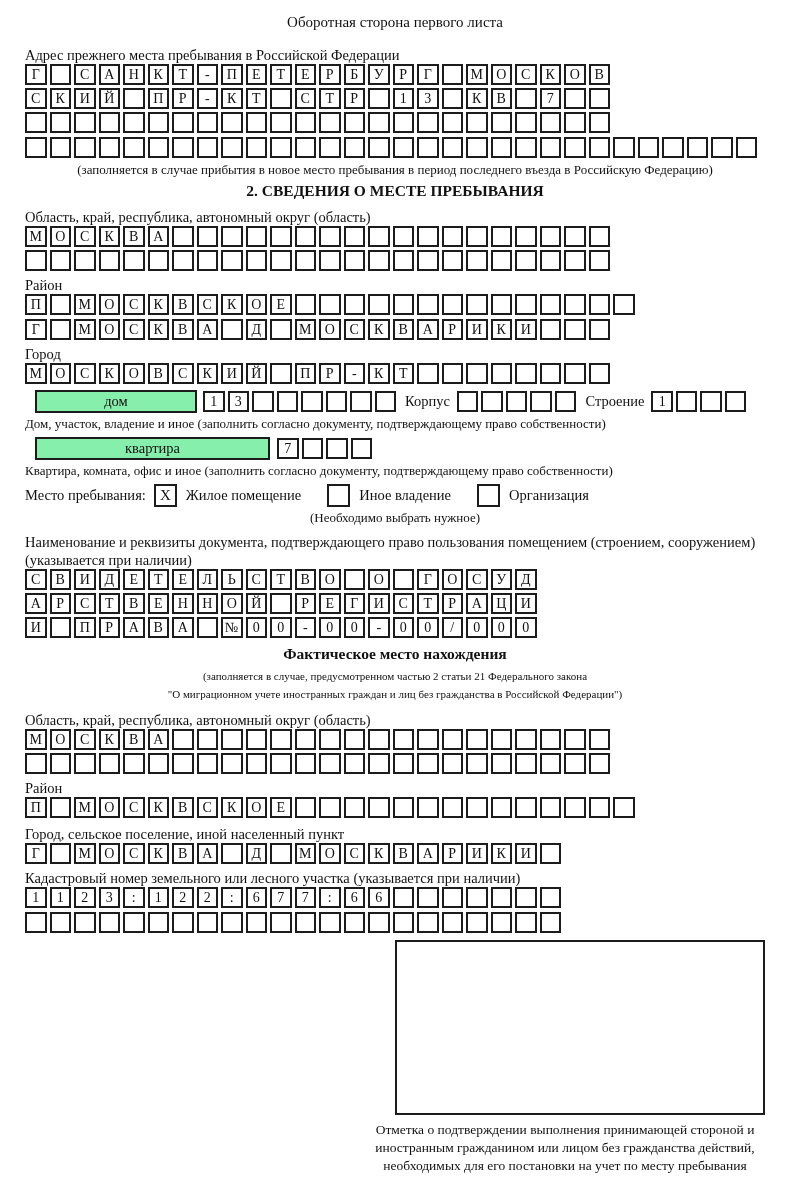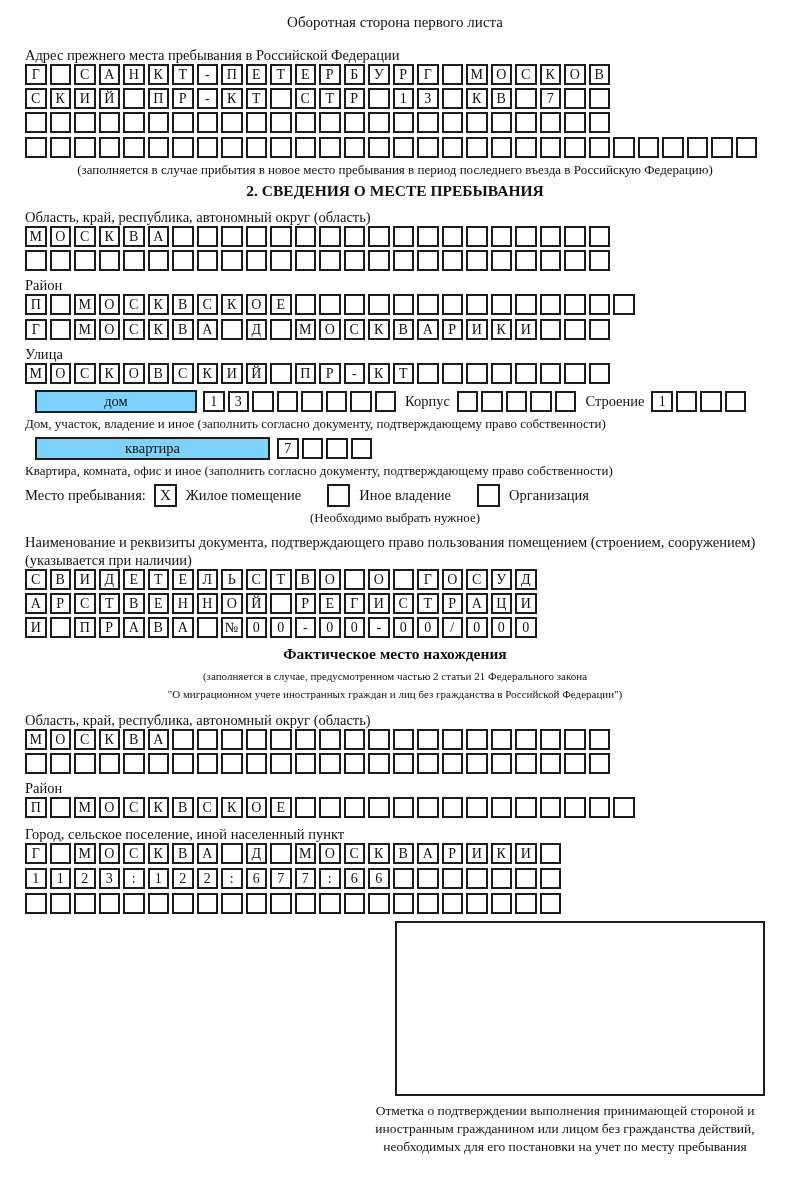--- a/index.html
+++ b/index.html
@@ -19,21 +19,21 @@
 
   .fullrow{margin:4px 0 4px 0;}
   .cap{font-size:13px;line-height:16px;margin-bottom:4px;}
   .cap.center{text-align:center;}
   .cap.left{text-align:left;margin-bottom:5px;}
   .sect-title{text-align:center;font-weight:bold;font-size:15.5px;margin:4px 0 7px 0;}
 
   .inline-row{display:flex;align-items:center;margin:0 0 3px 10px;}
   .widebox{border:2px solid #1c1c1c;height:23px;box-sizing:border-box;
            display:flex;align-items:center;justify-content:center;
-           font-size:14.5px;flex:none;background:#7dd3fc;}
+           font-size:14.5px;flex:none;background:#86efac;}
   .w160{width:162px;margin-right:6px;}
   .w235{width:235px;margin-right:7px;}
   .ilabel{font-size:14.5px;padding:0 7px 0 9px;flex:none;}
 
   .stay-row{display:flex;align-items:center;font-size:14.5px;margin:2px 0 3px 0;}
   .checkbox{width:23px;height:23px;border:2px solid #1c1c1c;box-sizing:border-box;
             display:flex;align-items:center;justify-content:center;
             font-size:15px;flex:none;margin:0 9px 0 8px;background:#fff;}
   .opt{flex:none;}
   .opt.sp{margin-right:18px;}
@@ -285,21 +285,21 @@
         <span class="cell">И</span>
         <span class="cell">К</span>
         <span class="cell">И</span>
         <span class="cell"></span>
         <span class="cell"></span>
         <span class="cell"></span>
       </div>
   </div>
 
   <div class="field" style="margin-bottom:6px;">
-    <div class="flabel">Улица</div>
+    <div class="flabel">Город</div>
     <div class="cells">
         <span class="cell">М</span>
         <span class="cell">О</span>
         <span class="cell">С</span>
         <span class="cell">К</span>
         <span class="cell">О</span>
         <span class="cell">В</span>
         <span class="cell">С</span>
         <span class="cell">К</span>
         <span class="cell">И</span>
@@ -563,20 +563,21 @@
         <span class="cell">А</span>
         <span class="cell">Р</span>
         <span class="cell">И</span>
         <span class="cell">К</span>
         <span class="cell">И</span>
         <span class="cell"></span>
       </div>
   </div>
 
   <div class="field">
+    <div class="flabel">Кадастровый номер земельного или лесного участка (указывается при наличии)</div>
     <div class="boxcol" style="gap:4px;">
       <div class="cells">
           <span class="cell">1</span>
           <span class="cell">1</span>
           <span class="cell">2</span>
           <span class="cell">3</span>
           <span class="cell">:</span>
           <span class="cell">1</span>
           <span class="cell">2</span>
           <span class="cell">2</span>

